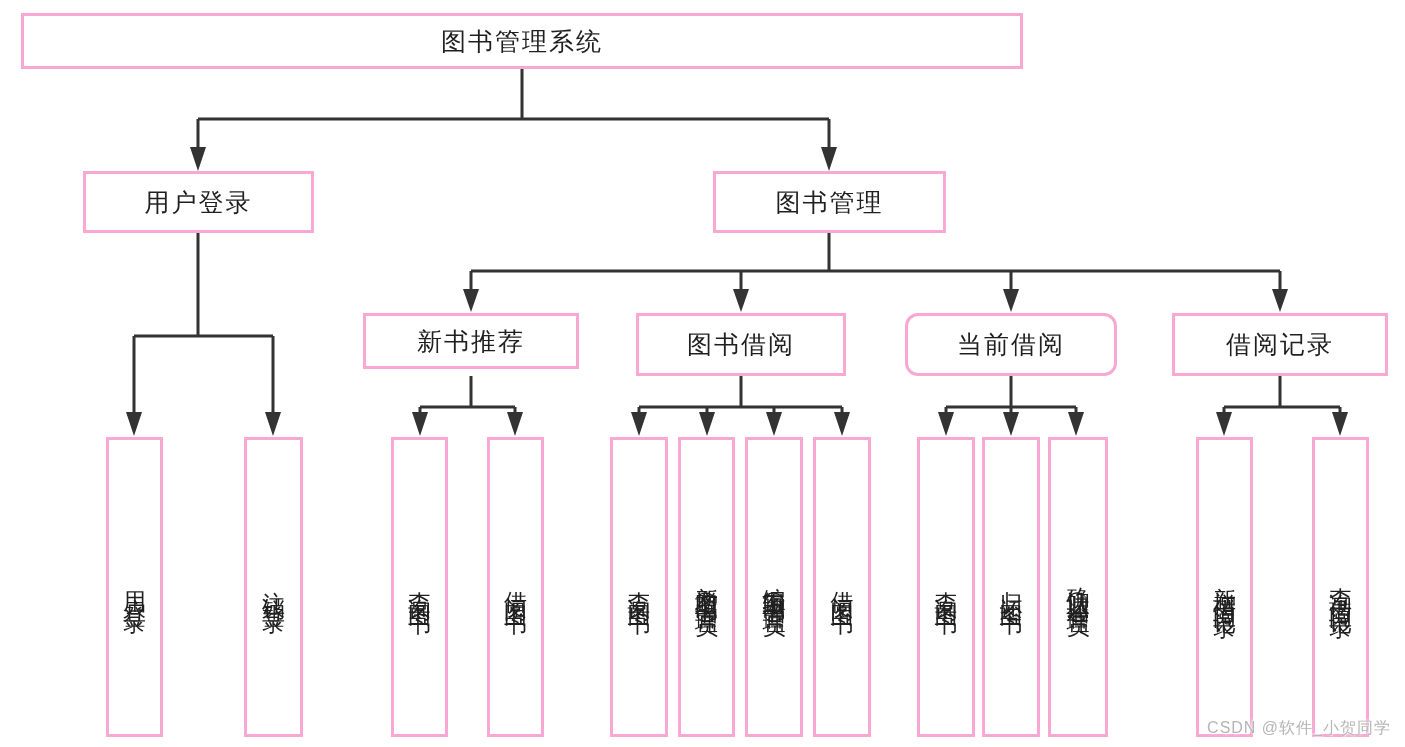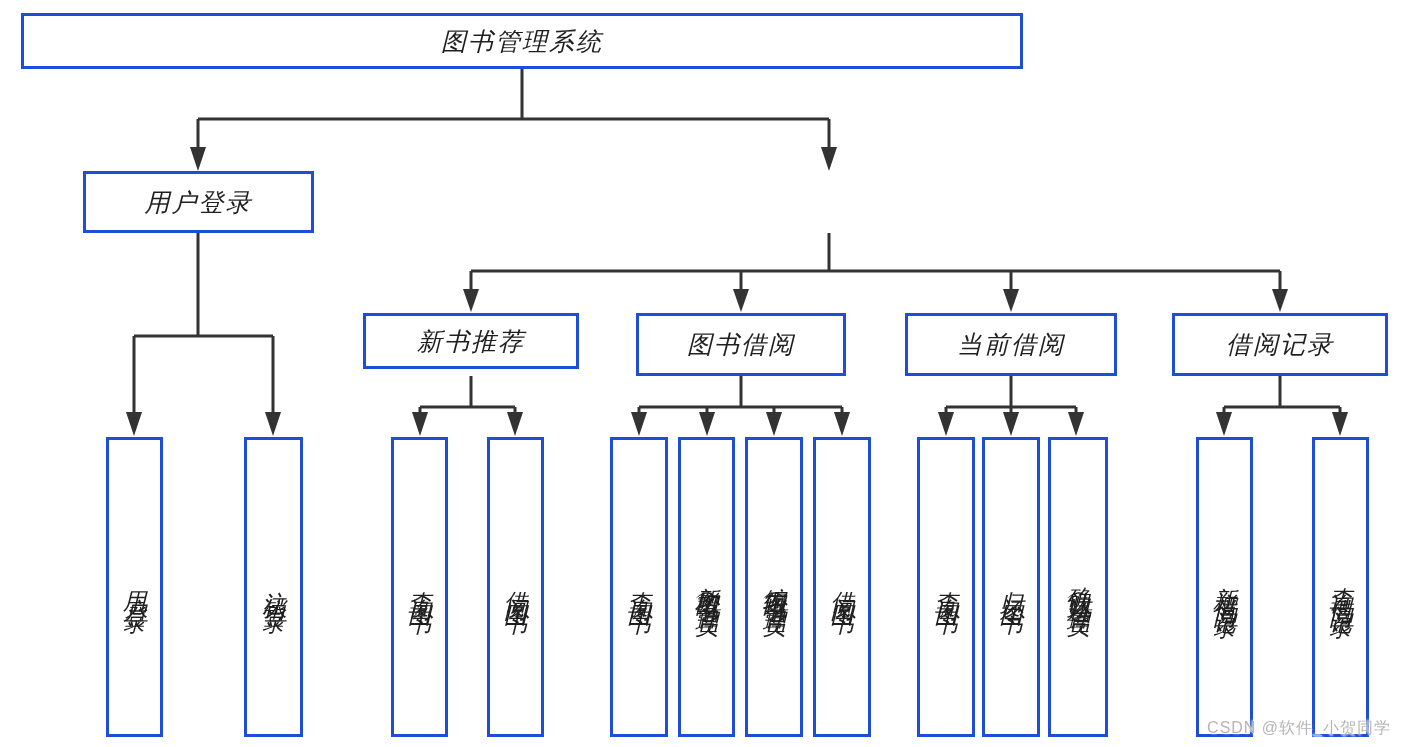--- a/index.html
+++ b/index.html
@@ -13,26 +13,25 @@
     overflow: hidden;
   }
   #wires {
     position: absolute;
     left: 0; top: 0;
     width: 1405px; height: 747px;
   }
   .box {
     position: absolute;
     background: #ffffff;
-    border: 3px solid #1d4ed8;
+    border: 3px solid #f9a8d4;
     box-sizing: border-box;
     display: flex;
     align-items: center;
     justify-content: center;
-    font-style: italic;
   }
   .hlabel {
     font-size: 25px;
     letter-spacing: 2px;
     color: #1f1f1f;
     white-space: nowrap;
   }
   .vlabel {
     writing-mode: vertical-rl;
     text-orientation: mixed;
@@ -98,28 +97,31 @@
     </g>
   </svg>
 
   <div class="box" style="left:21px; top:13px; width:1002px; height:56px;">
     <span class="hlabel">图书管理系统</span>
   </div>
 
   <div class="box" style="left:83px; top:171px; width:231px; height:62px;">
     <span class="hlabel">用户登录</span>
   </div>
+  <div class="box" style="left:713px; top:171px; width:233px; height:62px;">
+    <span class="hlabel">图书管理</span>
+  </div>
 
   <div class="box" style="left:363px; top:313px; width:216px; height:56px;">
     <span class="hlabel">新书推荐</span>
   </div>
   <div class="box" style="left:636px; top:313px; width:210px; height:63px;justify-content:center;">
     <span class="hlabel">图书借阅</span>
   </div>
-  <div class="box" style="left:905px; top:313px; width:212px; height:63px;">
+  <div class="box" style="left:905px; top:313px; width:212px; height:63px;border-radius:13px;">
     <span class="hlabel">当前借阅</span>
   </div>
   <div class="box" style="left:1172px; top:313px; width:216px; height:63px;">
     <span class="hlabel">借阅记录</span>
   </div>
 
   <div class="box" style="left:106px; top:437px; width:57px; height:300px;">
     <span class="vlabel">用户登录</span>
   </div>
   <div class="box" style="left:244px; top:437px; width:59px; height:300px;">

